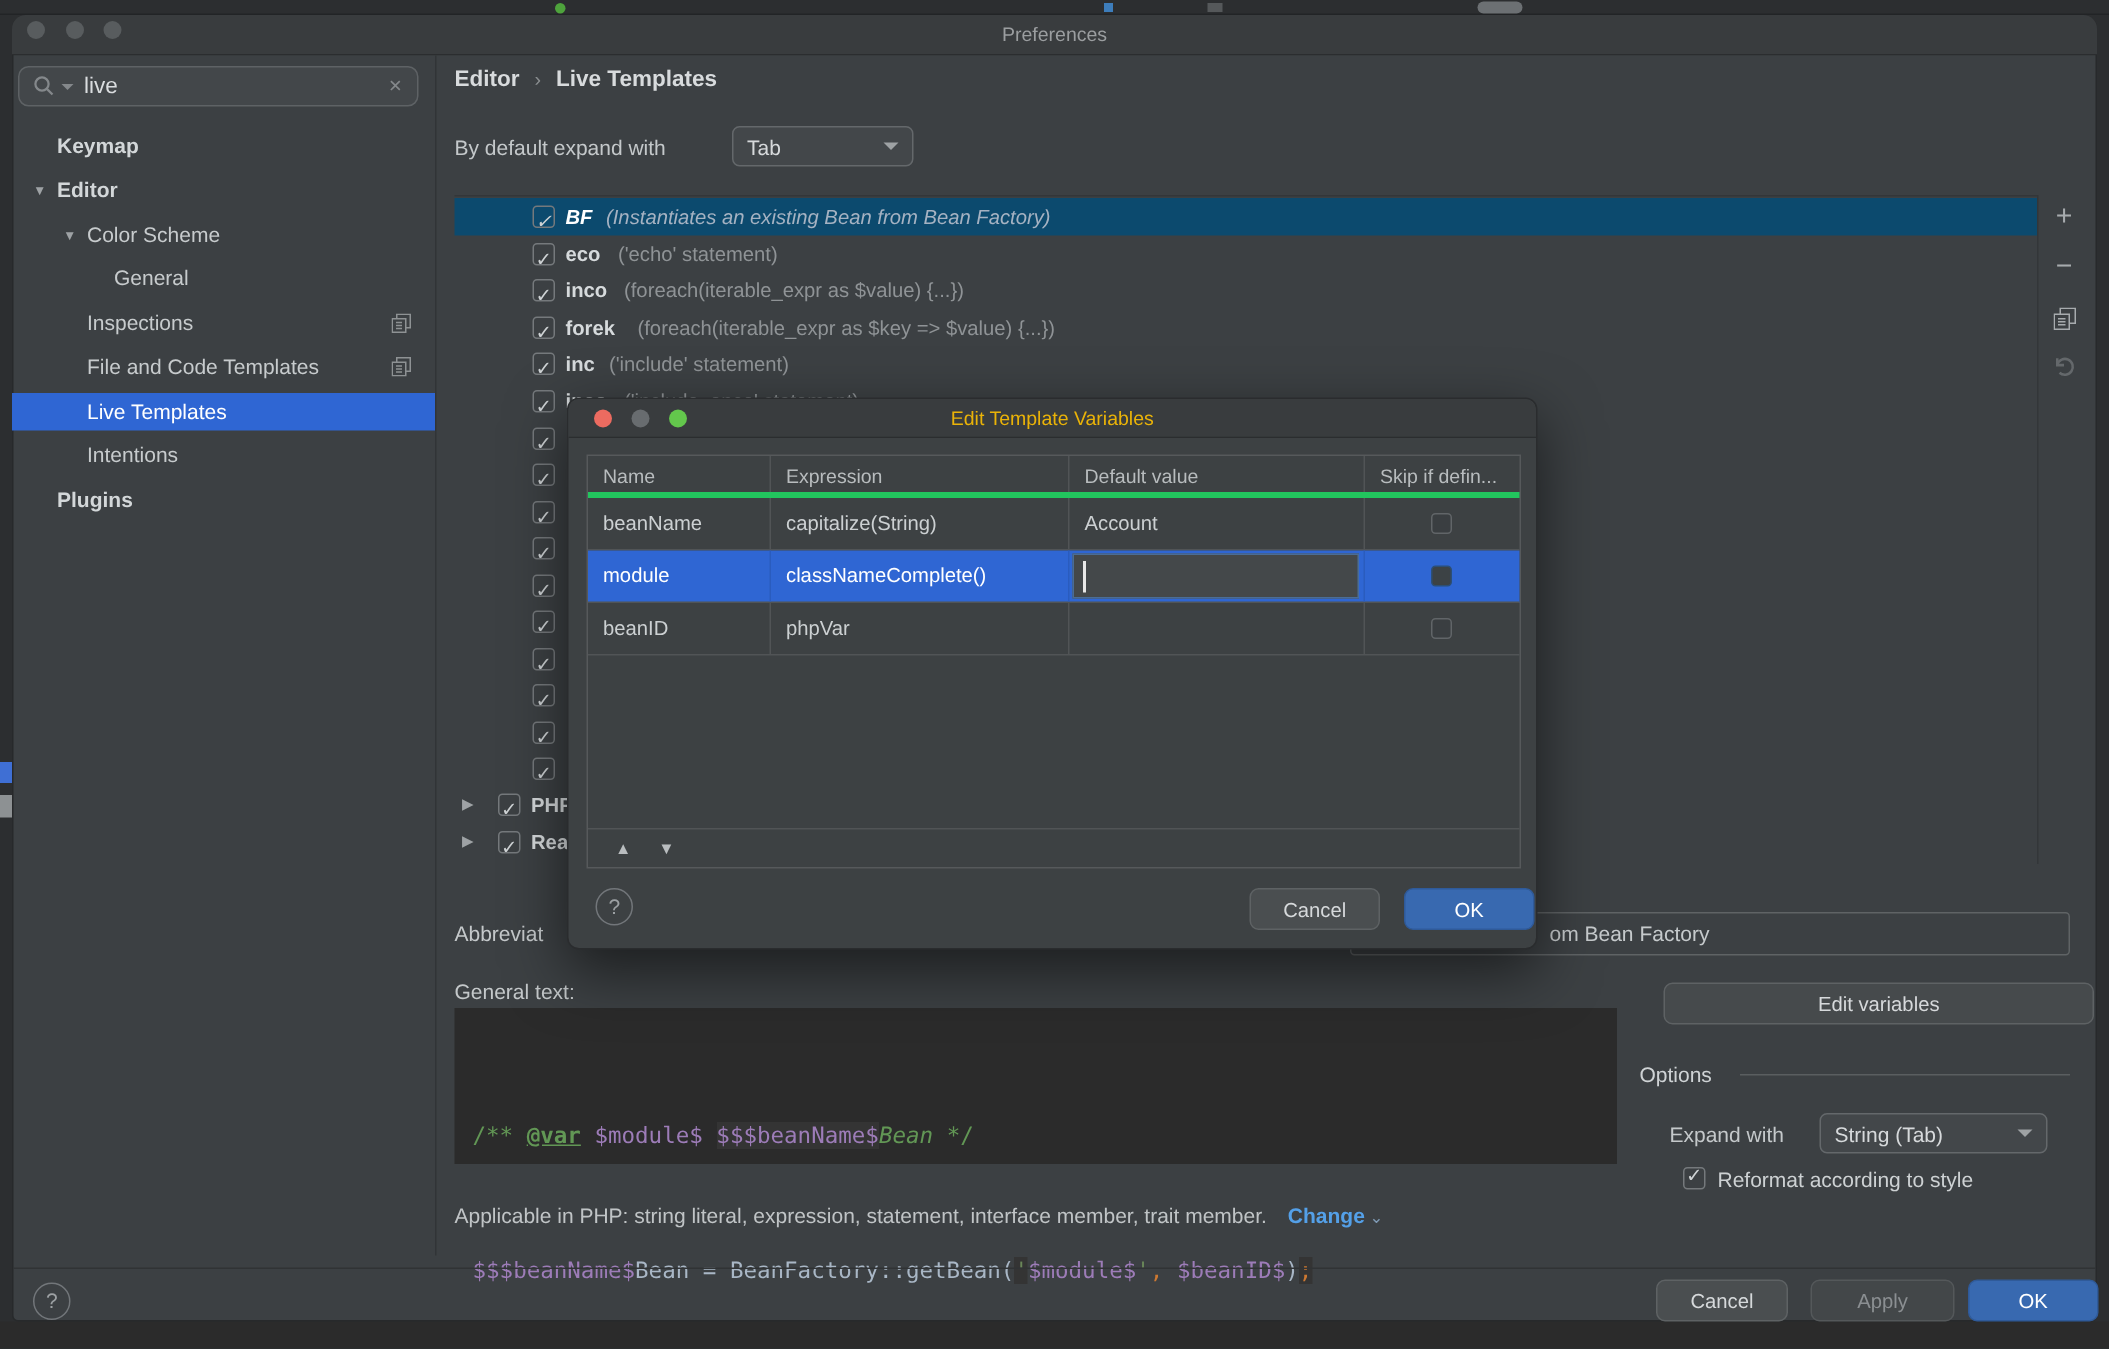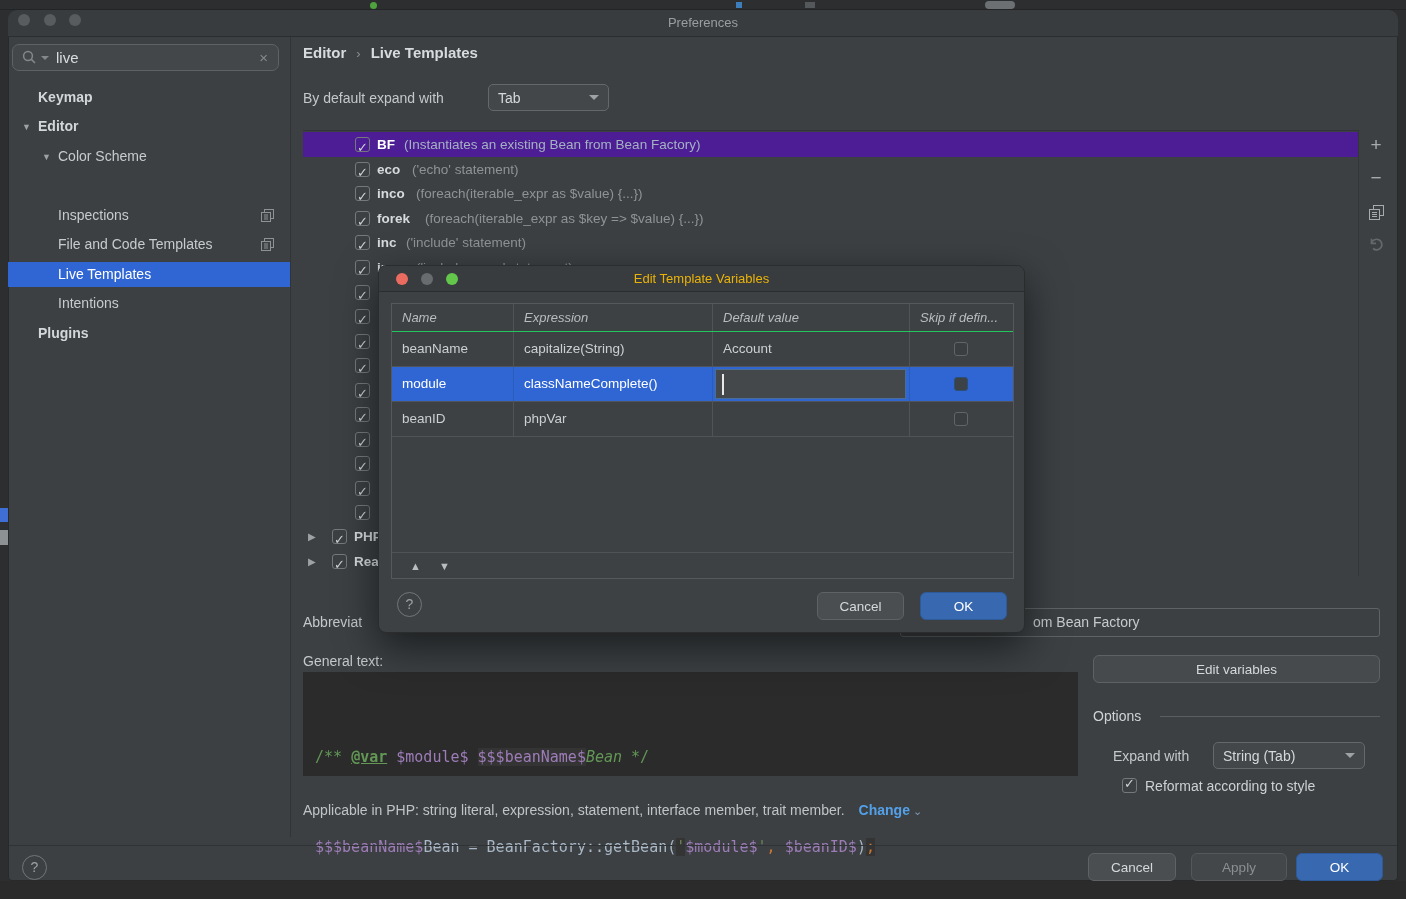--- a/index.html
+++ b/index.html
@@ -50,41 +50,41 @@
   .combo .tri { margin-left:auto; width:0; height:0; border-left:5px solid transparent; border-right:5px solid transparent;
                 border-top:5px solid #9ea2a4; }
   .combo-tab { left:488px; top:84px; width:121px; height:27px; }
 
   
   .list-box { left:303px; top:130px; width:1055px; height:446px; border-top:1px solid #333639; }
   .lt-row { position:absolute; left:0; width:1055px; height:25px; line-height:25px; font-size:13.5px; white-space:nowrap; }
   .lt-row .cb { position:absolute; left:52px; top:5px; }
   .lt-row .nm { position:absolute; left:74px; font-weight:bold; color:#d6dadc; }
   .lt-row .ds { position:absolute; color:#8f9396; }
-  .lt-row.selected { background:#4c1d95; }
+  .lt-row.selected { background:#0c4a6e;font-style:italic; }
   .lt-row.selected .nm { color:#ffffff; }
   .lt-row.selected .ds { color:#a5b2c2; }
   .grp-row { position:absolute; left:0; width:1055px; height:25px; line-height:25px; font-size:13.5px; white-space:nowrap; }
   .grp-row .garrow { position:absolute; left:5px; top:0; font-size:10px; color:#9ea2a5; }
   .grp-row .cb { position:absolute; left:29px; top:5px; }
   .grp-row .nm { position:absolute; left:51px; font-weight:bold; color:#d6dadc; }
 
   .cb { width:15px; height:15px; border:1.5px solid #75797c; border-radius:3px; display:inline-block;
         position:relative; background:transparent; }
   .cb.checked::after { content:"✓"; position:absolute; left:1px; top:-3px; font-size:13px; color:#cfd3d5; }
 
   .tool-sep { left:1358px; top:130px; width:1px; height:446px; background:#333639; }
   .tool-ic { left:1362px; width:28px; height:28px; text-align:center; color:#a7abae; font-size:19px; line-height:26px; }
 
   
   .plain-label { font-size:14px; color:#c4c8ca; }
   .field { background:#3c4043; border:1px solid #5f6365; border-radius:3px; color:#c6cacc; font-size:14px;
            line-height:27px; padding:0 11px; white-space:nowrap; overflow:hidden; }
   .btn { background:#4a4e50; border:1px solid #5e6264; border-radius:6px; color:#d6d9db; font-size:13.5px;
-         text-align:center; }
+         text-align:center;margin-left:16px; }
   .btn.primary { background:#3869b0; border-color:#2f5a99; color:#ffffff; }
   .btn.disabled { background:#434749; border-color:#54585a; color:#8b8f92; }
 
   .code-box { left:303px; top:672px; width:775px; height:104px; background:#2b2b2b; padding:10px 12px;
               font-family:"DejaVu Sans Mono", monospace; font-size:15px; line-height:30px; white-space:pre; }
   .tok-com { color:#629755; } .tok-tag { color:#629755; font-weight:bold; text-decoration:underline; }
   .tok-var { color:#9d7cb8; } .tok-code { color:#a9b7c6; } .tok-str { color:#6a8759; }
   .tok-orange { color:#cc7832; } .tok-type { color:#629755; font-style:italic; }
 
   .options-line { left:1160px; top:716px; width:220px; height:1px; background:#5a5e60; }
@@ -98,21 +98,21 @@
 
   
   .dlg { left:378px; top:265px; width:647px; height:368px; background:#3d4143; border:1px solid #2a2c2e;
          border-radius:8px; box-shadow:0 14px 40px rgba(0,0,0,0.55); z-index:50; }
   .dlg-titlebar { position:absolute; left:0; top:0; width:100%; height:26px; background:#393c3e;
                   border-radius:8px 8px 0 0; border-bottom:1px solid #2b2d2f; }
   .dlg-title { text-align:center; line-height:25px; font-size:13px; color:#eab308; }
   .dlg-light { position:absolute; top:7px; width:12px; height:12px; border-radius:50%; }
   .dlg-table { position:absolute; left:12px; top:37px; width:623px; height:276px; border:1px solid #56595b;
                display:flex; flex-direction:column; }
-  .t-head { display:flex; height:28px; border-bottom:1px solid #22c55e;font-style:italic; }
+  .t-head { display:flex; height:28px; border-bottom:4px solid #22c55e; }
   .t-head .hc { font-size:13px; color:#b8bcbe; line-height:27px; padding-left:10px; border-right:1px solid #515456; }
   .t-head .hc:last-child { border-right:none; }
   .t-row { display:flex; height:35px; border-bottom:1px solid #515456; }
   .t-row .tc { font-size:13.5px; color:#ccd0d2; line-height:34px; padding-left:10px; border-right:1px solid #515456;
                position:relative; }
   .t-row .tc:last-child { border-right:none; }
   .t-row.selected { background:#2f66d3; }
   .t-row.selected .tc { color:#ffffff; border-right-color:#2a5cbe; }
   .c-name { width:122px; } .c-expr { width:199px; } .c-def { width:197px; } .c-skip { width:103px; }
   .skip-cb { position:absolute; left:44px; top:10px; width:14px; height:14px; border:1.5px solid #616568;
@@ -173,20 +173,23 @@
     <span class="lbl" style="left:30px;">Keymap</span>
   </div>
   <div class="abs tree-item bold" style="top:114px;">
     <span class="arrow" style="left:14px;">▼</span>
     <span class="lbl" style="left:30px;">Editor</span>
   </div>
   <div class="abs tree-item" style="top:144px;">
     <span class="arrow" style="left:34px;">▼</span>
     <span class="lbl" style="left:50px;">Color Scheme</span>
   </div>
+  <div class="abs tree-item" style="top:173px;">
+    <span class="lbl" style="left:68px;">General</span>
+  </div>
   <div class="abs tree-item" style="top:203px;">
     <span class="lbl" style="left:50px;">Inspections</span>
     <svg class="dup" width="13" height="13" viewBox="0 0 13 13">
         <rect x="3.5" y="0.5" width="9" height="9" fill="none" stroke="#8e9294"></rect>
         <rect x="0.5" y="3.5" width="9" height="9" fill="#3c4043" stroke="#8e9294"></rect>
         <path d="M3 6h4M3 8h4M3 10h4" stroke="#8e9294" stroke-width="1"></path>
       </svg>
   </div>
   <div class="abs tree-item" style="top:232px;">
     <span class="lbl" style="left:50px;">File and Code Templates</span>

